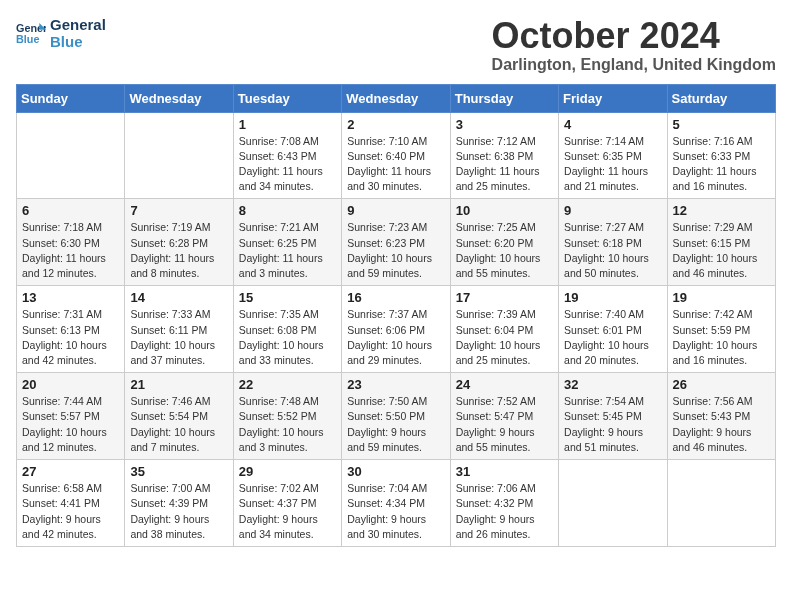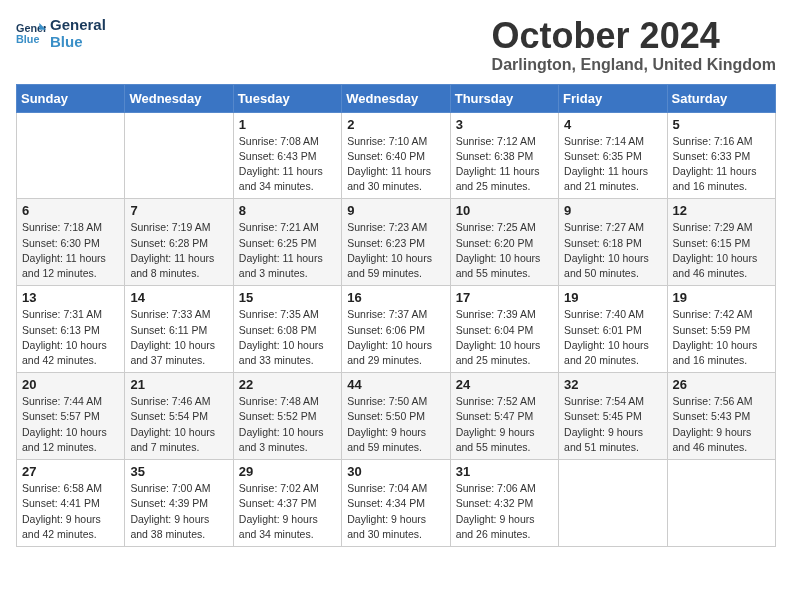--- a/index.html
+++ b/index.html
@@ -204,21 +204,21 @@
         </td>
         <td>
           <span class="day-num">21</span>
           <div class="day-info">Sunrise: 7:46 AM<br>Sunset: 5:54 PM<br>Daylight: 10 hours<br>and 7 minutes.</div>
         </td>
         <td>
           <span class="day-num">22</span>
           <div class="day-info">Sunrise: 7:48 AM<br>Sunset: 5:52 PM<br>Daylight: 10 hours<br>and 3 minutes.</div>
         </td>
         <td>
-          <span class="day-num">44</span>
+          <span class="day-num">23</span>
           <div class="day-info">Sunrise: 7:50 AM<br>Sunset: 5:50 PM<br>Daylight: 9 hours<br>and 59 minutes.</div>
         </td>
         <td>
           <span class="day-num">24</span>
           <div class="day-info">Sunrise: 7:52 AM<br>Sunset: 5:47 PM<br>Daylight: 9 hours<br>and 55 minutes.</div>
         </td>
         <td>
           <span class="day-num">32</span>
           <div class="day-info">Sunrise: 7:54 AM<br>Sunset: 5:45 PM<br>Daylight: 9 hours<br>and 51 minutes.</div>
         </td>

